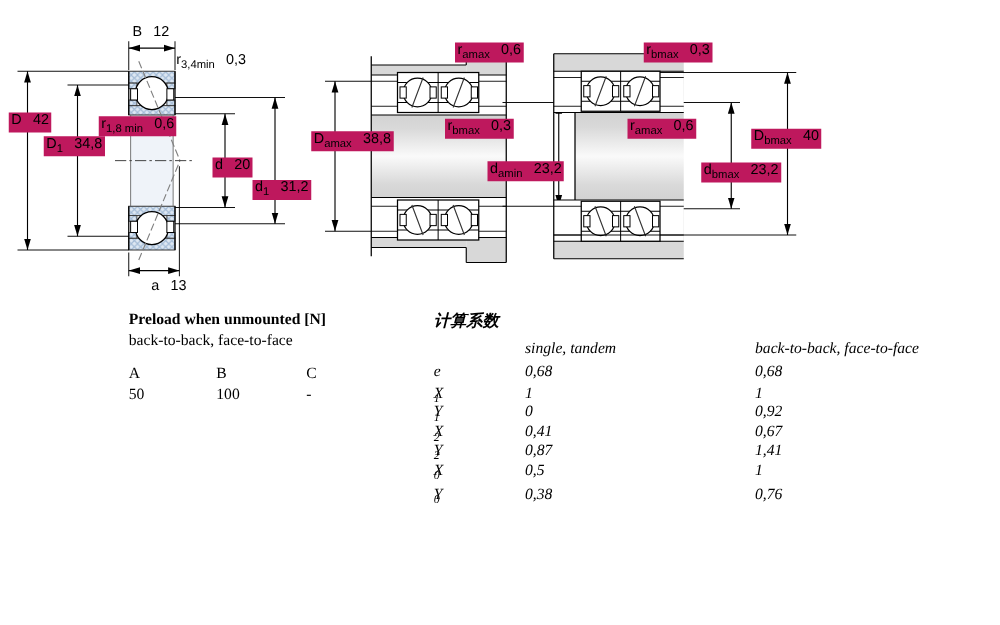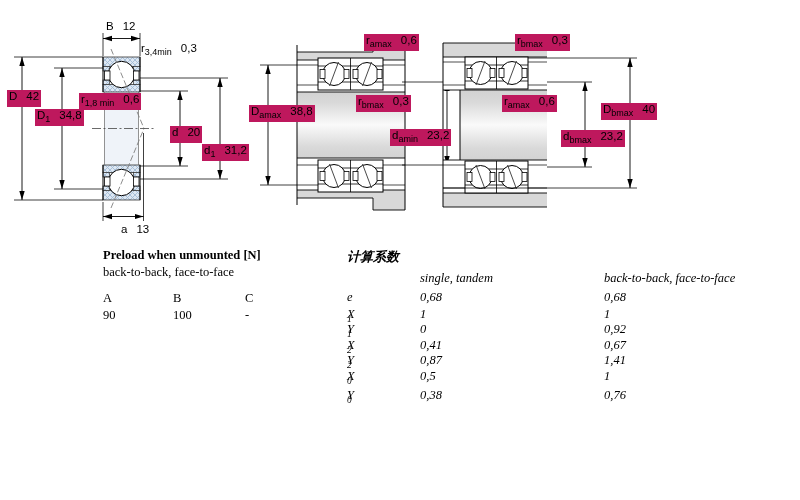--- a/index.html
+++ b/index.html
@@ -214,21 +214,21 @@
     <div class="title">Preload when unmounted [N]</div>
     <div class="trow" style="left:0; top:17px;">
       <span class="c0">back-to-back, face-to-face</span>
     </div>
     <div class="trow" style="left:0; top:43px;">
       <span class="c0">A</span>
       <span class="pl-c1">B</span>
       <span class="pl-c2">C</span>
     </div>
     <div class="trow" style="left:0; top:60px;">
-      <span class="c0">90</span>
+      <span class="c0">50</span>
       <span class="pl-c1">100</span>
       <span class="pl-c2">-</span>
     </div>
   </div>
 
   <div class="tbl" style="left:347px; top:248px; width:400px; height:165px;font-style:italic;">
     <div class="title" style="font-size:13px;">计算系数</div>
     <div class="trow" style="left:0; top:23px;">
       <span class="f-c1">single, tandem</span>
       <span class="f-c2">back-to-back, face-to-face</span>

